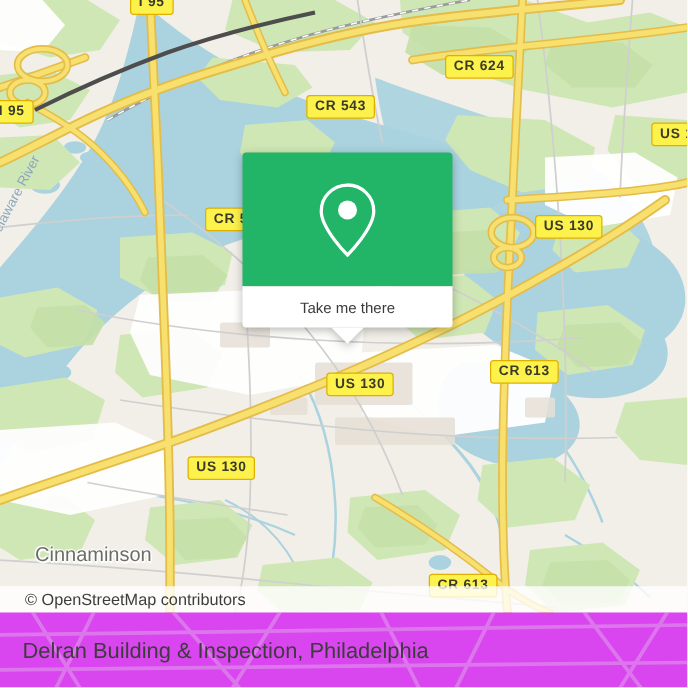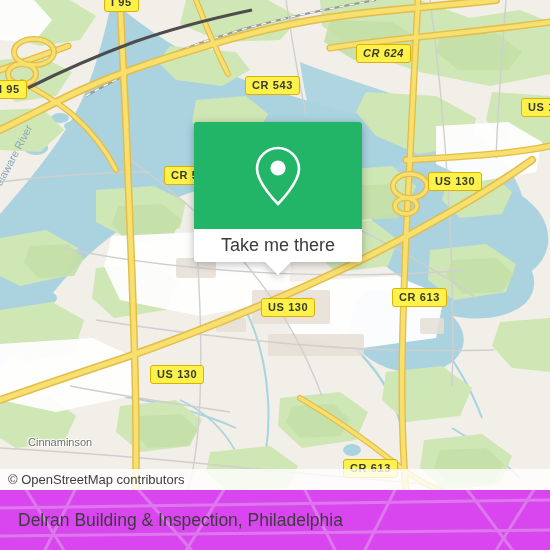--- a/index.html
+++ b/index.html
@@ -41,21 +41,21 @@
     padding: 2px 6px 3px 6px;
     white-space: nowrap;
     line-height: 12px;
     box-sizing: border-box;
   }
 
   
   .place-label {
     position: absolute;
     color: #6d6d68;
-    font-size: 11px;
+    font-size: 16px;
     font-family: "Liberation Sans", sans-serif;
     white-space: nowrap;
     text-shadow:
       1px 0 1px #fff, -1px 0 1px #fff, 0 1px 1px #fff, 0 -1px 1px #fff,
       1px 1px 1px #fff, -1px -1px 1px #fff;
   }
   .water-label {
     position: absolute;
     color: #8ba6bd;
     font-size: 11px;
@@ -68,21 +68,21 @@
     position: absolute;
     left: 0;
     bottom: 0;
     width: 550px;
     height: 21px;
     line-height: 21px;
     background: rgba(255,255,255,0.80);
     color: #3d3d3d;
     font-size: 13px;
     font-family: "Liberation Sans", sans-serif;
-    padding-left: 8px;
+    padding-left: 20px;
     box-sizing: border-box;
     white-space: nowrap;
   }
 
   
   #popup {
     position: absolute;
     left: 194px;
     top: 122px;
     width: 168px;
@@ -100,21 +100,21 @@
   #popup-bottom {
     height: 33px;
     background: #ffffff;
     border-radius: 0 0 3px 3px;
     display: flex;
     align-items: center;
     justify-content: center;
   }
   #popup-cta {
     color: #3b3b3b;
-    font-size: 18px;
+    font-size: 12px;
     font-family: "Liberation Sans", sans-serif;
   }
   #popup-tail {
     position: absolute;
     left: 50%;
     margin-left: -13px;
     top: 140px;
     width: 0;
     height: 0;
     border-left: 13px solid transparent;
@@ -355,21 +355,21 @@
         <path d="M28,88 C60,72 96,56 134,42 C174,28 214,18 252,10" stroke="#4d4d4d" stroke-width="3.2" fill="none"></path>
       </g>
     </svg>
 
     <div class="water-label" style="left:-6px; top:186px; transform: rotate(-62deg); transform-origin: left center;">Delaware River</div>
 
     <div class="place-label" style="left:28px; top:436px;">Cinnaminson</div>
 
     <div class="shield" style="left:104px; top:-7px;">I 95</div>
     <div class="shield" style="left:-8px; top:80px;">I 95</div>
-    <div class="shield" style="left:356px; top:44px;font-style:italic;">CR 624</div>
+    <div class="shield" style="left:356px; top:44px;">CR 624</div>
     <div class="shield" style="left:245px; top:76px;">CR 543</div>
     <div class="shield" style="left:521px; top:98px;">US 130</div>
     <div class="shield" style="left:164px; top:166px;">CR 543</div>
     <div class="shield" style="left:428px; top:172px;">US 130</div>
     <div class="shield" style="left:392px; top:288px;">CR 613</div>
     <div class="shield" style="left:261px; top:298px;">US 130</div>
     <div class="shield" style="left:150px; top:365px;">US 130</div>
     <div class="shield" style="left:343px; top:459px;">CR 613</div>
 
     <div id="popup">

